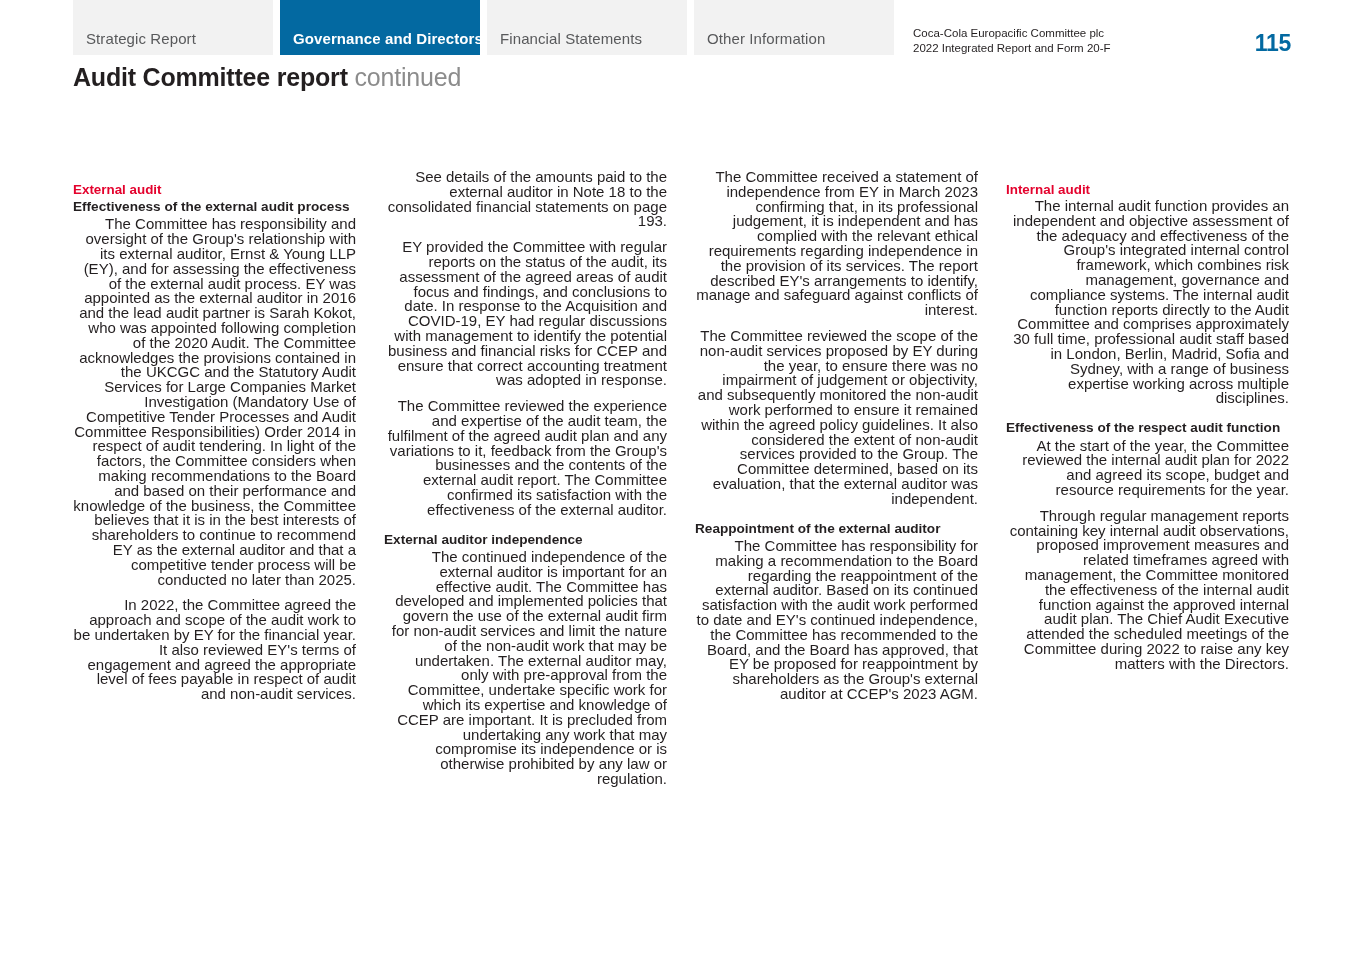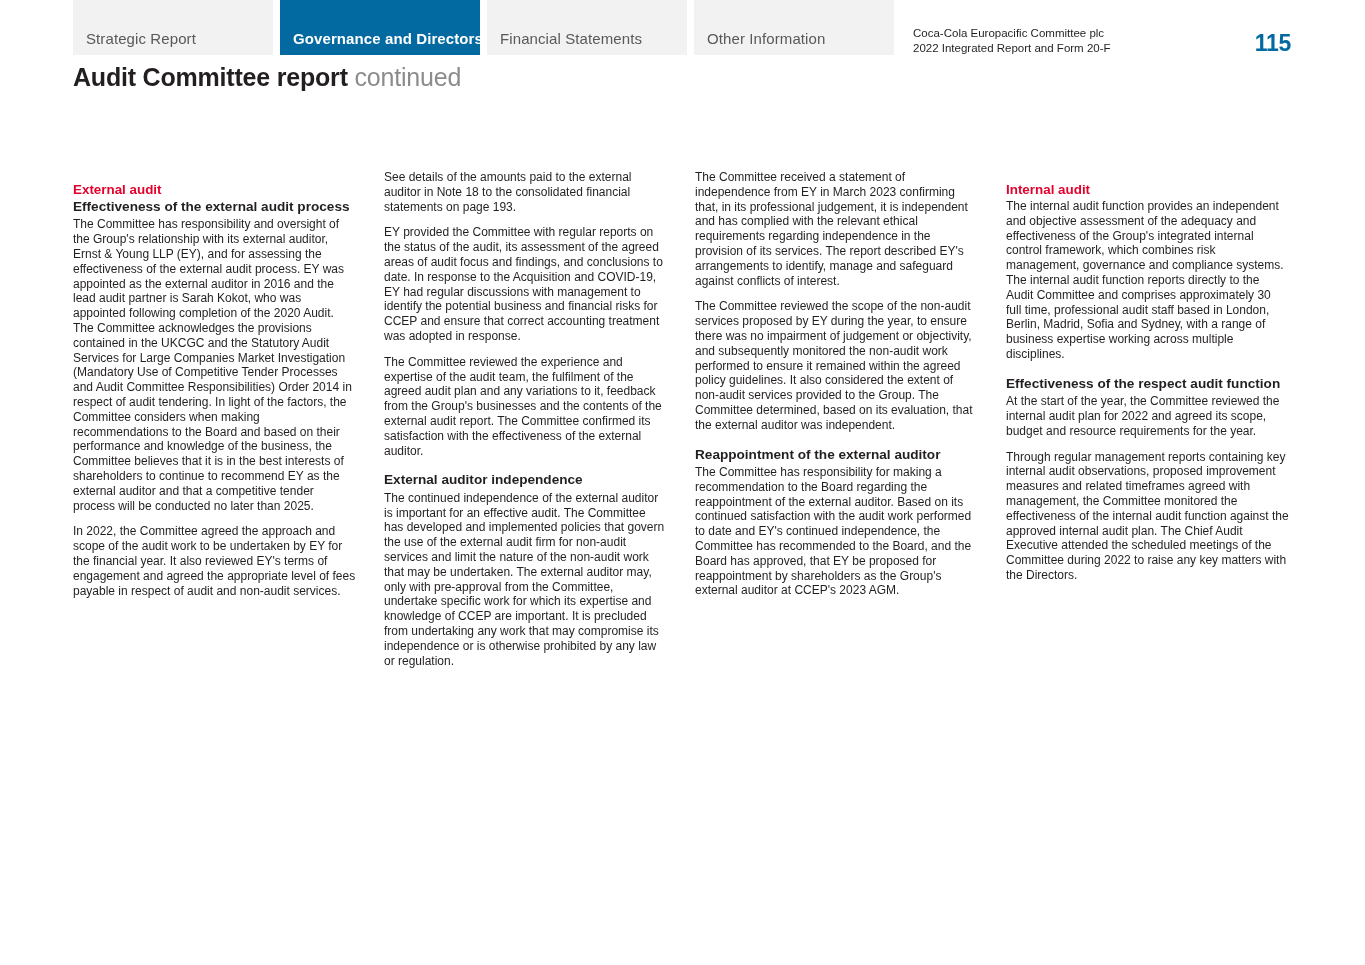--- a/index.html
+++ b/index.html
@@ -89,25 +89,25 @@
     top: 170px;
     left: 73px;
     width: 1216px;
     display: flex;
     gap: 28px;
   }
   .col {
     width: 288px;
   }
   p.body, .sec-body {
-    font-size: 12px;
+    font-size: 15px;
     line-height: 14.8px;
     margin: 0 0 11px 0;
     color: #231f20;
-    text-align: left;
+    text-align: right;
   }
   h3.red-head {
     font-size: 13.4px;
     font-weight: bold;
     color: #e4022d;
     margin: 12px 0 1px 0;
     line-height: 16px;
   }
   h3.blk-head {
     font-size: 13.6px;

